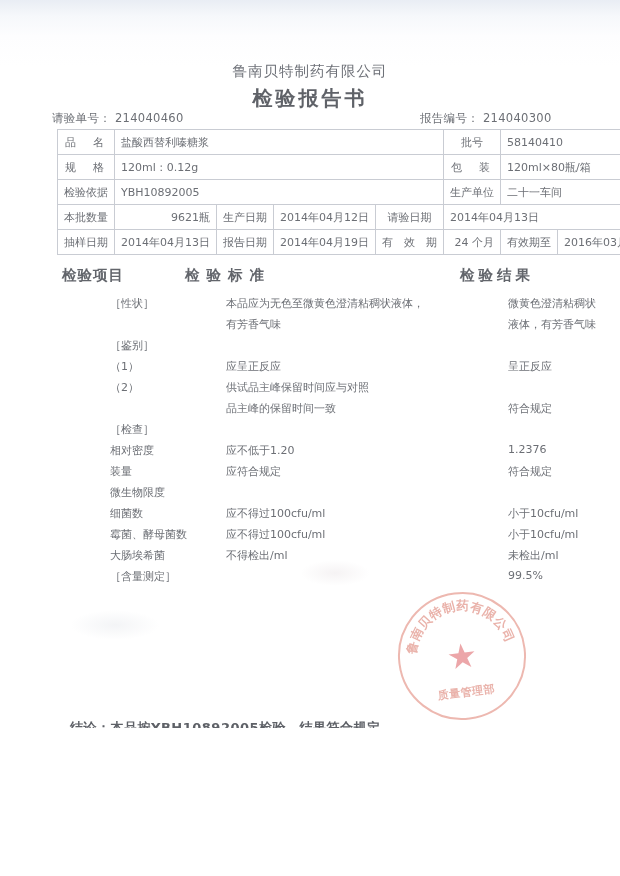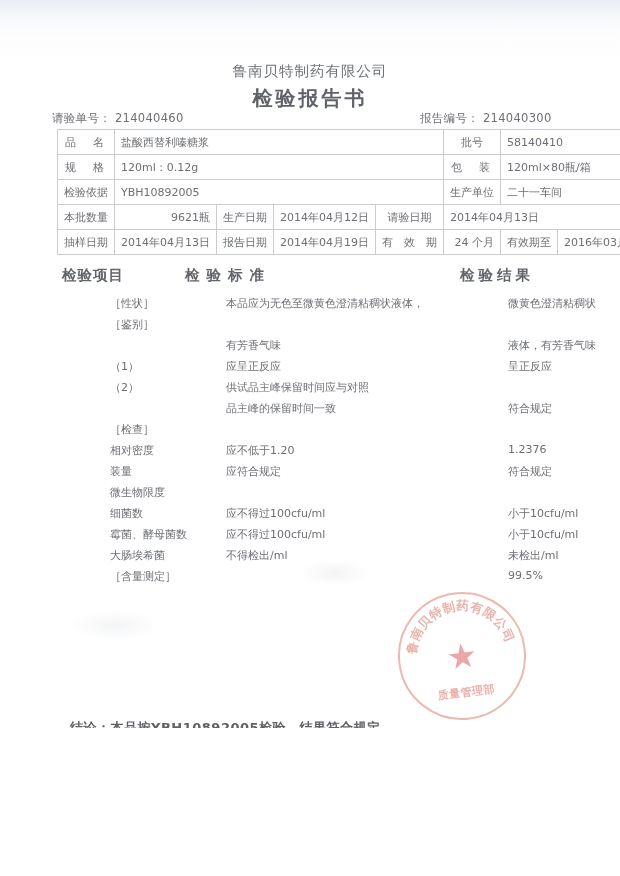--- a/index.html
+++ b/index.html
@@ -279,28 +279,28 @@
     <span class="col-res">检验结果</span>
   </div>
 
   <div class="rows" id="results-rows">
       <div class="row">
         <span class="c-item">［性状］</span>
         <span class="c-std">本品应为无色至微黄色澄清粘稠状液体，</span>
         <span class="c-res">微黄色澄清粘稠状</span>
       </div>
       <div class="row">
+        <span class="c-item"></span>
+        <span class="c-std">有芳香气味</span>
+        <span class="c-res">液体，有芳香气味</span>
+      </div>
+      <div class="row">
         <span class="c-item">［鉴别］</span>
         <span class="c-std"></span>
         <span class="c-res"></span>
-      </div>
-      <div class="row">
-        <span class="c-item"></span>
-        <span class="c-std">有芳香气味</span>
-        <span class="c-res">液体，有芳香气味</span>
       </div>
       <div class="row">
         <span class="c-item">（1）</span>
         <span class="c-std">应呈正反应</span>
         <span class="c-res">呈正反应</span>
       </div>
       <div class="row">
         <span class="c-item">（2）</span>
         <span class="c-std">供试品主峰保留时间应与对照</span>
         <span class="c-res"></span>

